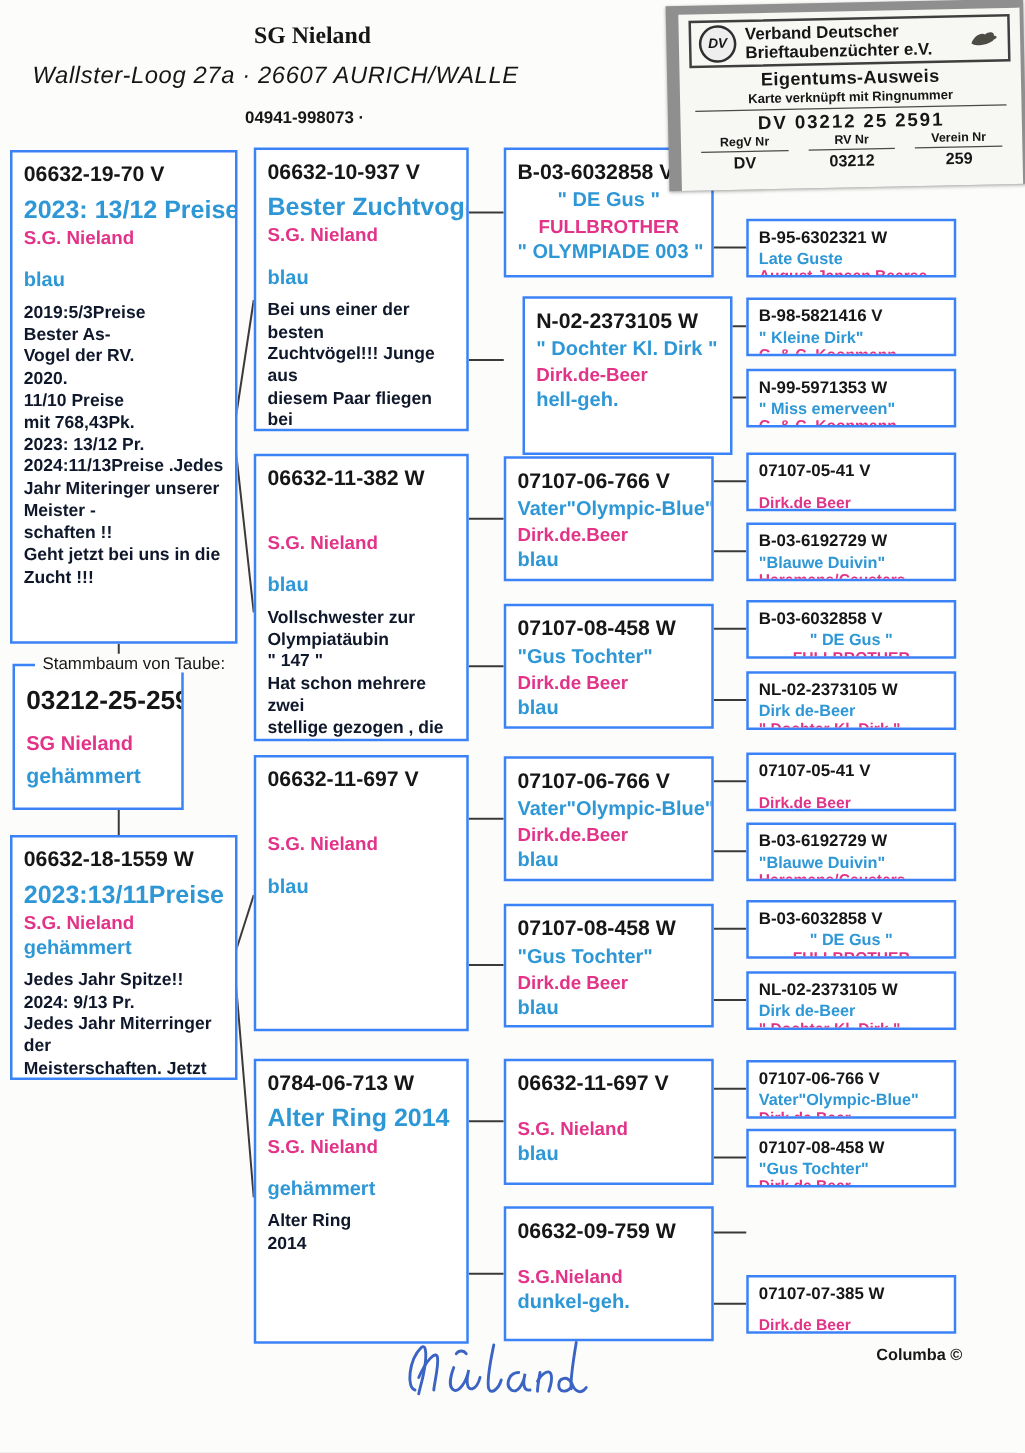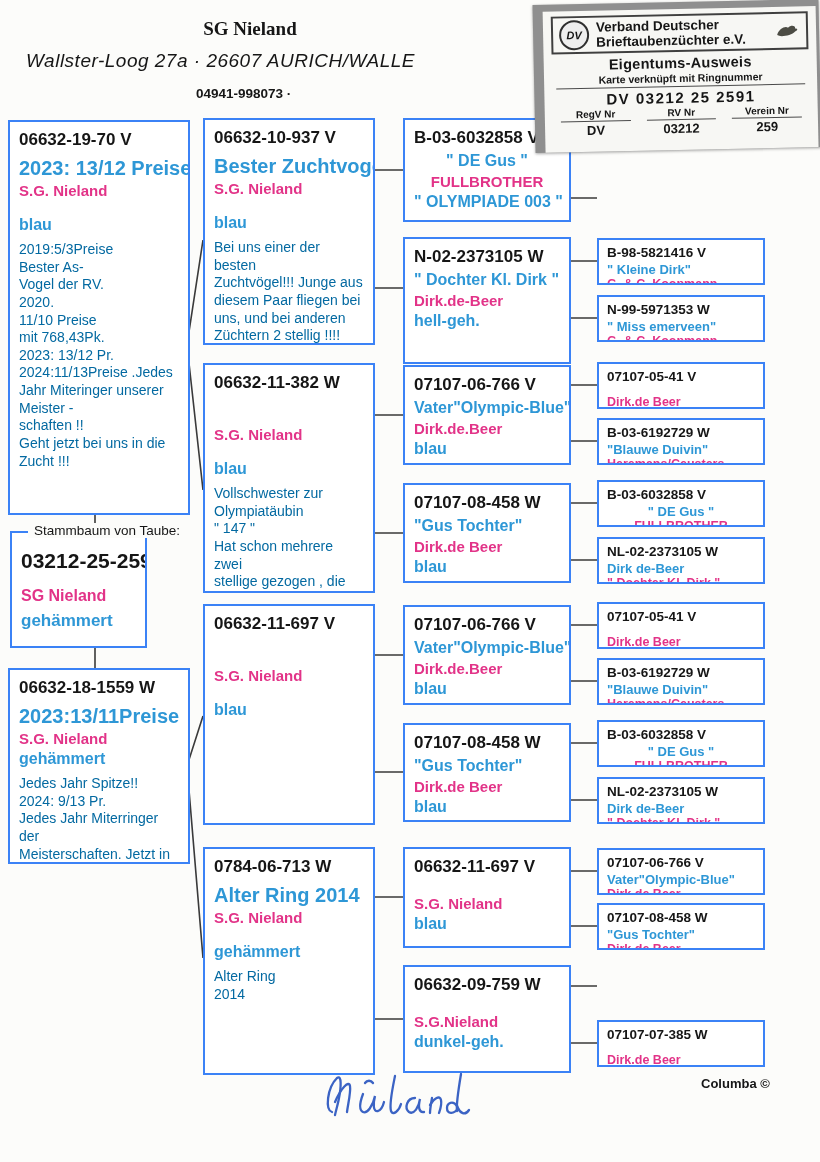--- a/index.html
+++ b/index.html
@@ -12,21 +12,21 @@
   .phone{position:absolute;left:196px;top:86px;font-size:13.5px;font-weight:700;}
   
   .pbox{position:absolute;background:#fff;border:2px solid #3b82f6;box-sizing:border-box;
         padding:6px 9px;overflow:hidden;}
   .l-ring{font-size:17px;font-weight:700;color:#161616;margin:2px 0 4px;white-space:nowrap;}
   .big .l-ring{margin-bottom:7px;}
   .l-ring-lg{font-size:21px;font-weight:700;margin:10px 0 2px;white-space:nowrap;}
   .l-blue-lg{font-size:20px;font-weight:700;color:#2e97d6;white-space:nowrap;margin-bottom:2px;}
   .l-blue{font-size:16px;font-weight:700;color:#2e97d6;white-space:nowrap;margin:3px 0;}
   .l-pink{font-size:15px;font-weight:700;color:#e23388;white-space:nowrap;margin:2px 0;}
-  .l-note{font-size:14px;font-weight:400;color:#0369a1;white-space:pre-line;line-height:1.26;margin-top:7px;}
+  .l-note{font-size:14px;font-weight:700;color:#0f172a;white-space:pre-line;line-height:1.26;margin-top:7px;}
   .l-gap{height:12px;}
   .l-center{text-align:center;white-space:nowrap;}
   .gen4 .l-ring{font-size:13.5px;margin:1px 0 2px;}
   .gen4 .l-blue{font-size:13px;margin:0;}
   .gen4 .l-pink{font-size:12.5px;margin:0;}
   .gen4 .l-gap{height:9px;}
   .gen4.pbox{padding:4px 8px;}
   .subjectbox .l-pink{font-size:16px;margin-top:14px;}
   .subjectbox .l-blue{font-size:17px;margin-top:6px;}
   .subject-label{position:absolute;left:28px;top:523px;background:#fcfcfa;padding:0 6px;
@@ -205,21 +205,21 @@
       <div class="l-note">Alter Ring
 2014</div>
     </div>
 
   <div class="pbox" style="left:403px;top:118px;width:168px;height:104px">
       <div class="l-ring">B-03-6032858 V</div>
       <div class="l-blue l-center">" DE  Gus "</div>
       <div class="l-pink l-center">FULLBROTHER</div>
       <div class="l-blue l-center">" OLYMPIADE 003 "</div>
     </div>
-  <div class="pbox" style="left:403px;top:237px;width:168px;height:127px">
+  <div class="pbox" style="left:418px;top:237px;width:168px;height:127px">
       <div class="l-ring">N-02-2373105 W</div>
       <div class="l-blue">" Dochter Kl. Dirk "</div>
       <div class="l-pink">Dirk.de-Beer</div>
       <div class="l-blue">hell-geh.</div>
     </div>
   <div class="pbox" style="left:403px;top:365px;width:168px;height:100px">
       <div class="l-ring">07107-06-766 V</div>
       <div class="l-blue">Vater"Olympic-Blue"</div>
       <div class="l-pink">Dirk.de.Beer</div>
       <div class="l-blue">blau</div>
@@ -248,20 +248,25 @@
       <div class="l-pink">S.G. Nieland</div>
       <div class="l-blue">blau</div>
     </div>
   <div class="pbox" style="left:403px;top:965px;width:168px;height:108px">
       <div class="l-ring">06632-09-759 W</div>
       <div class="l-gap"></div>
       <div class="l-pink">S.G.Nieland</div>
       <div class="l-blue">dunkel-geh.</div>
     </div>
 
+  <div class="pbox gen4" style="left:597px;top:175px;width:168px;height:47px">
+      <div class="l-ring">B-95-6302321 W</div>
+      <div class="l-blue">Late Guste</div>
+      <div class="l-pink">August Jansen Beerse</div>
+    </div>
   <div class="pbox gen4" style="left:597px;top:238px;width:168px;height:47px">
       <div class="l-ring">B-98-5821416 V</div>
       <div class="l-blue">" Kleine Dirk"</div>
       <div class="l-pink">G. &amp; C. Koopmann</div>
     </div>
   <div class="pbox gen4" style="left:597px;top:295px;width:168px;height:47px">
       <div class="l-ring">N-99-5971353 W</div>
       <div class="l-blue">" Miss emerveen"</div>
       <div class="l-pink">G. &amp; C. Koopmann</div>
     </div>

